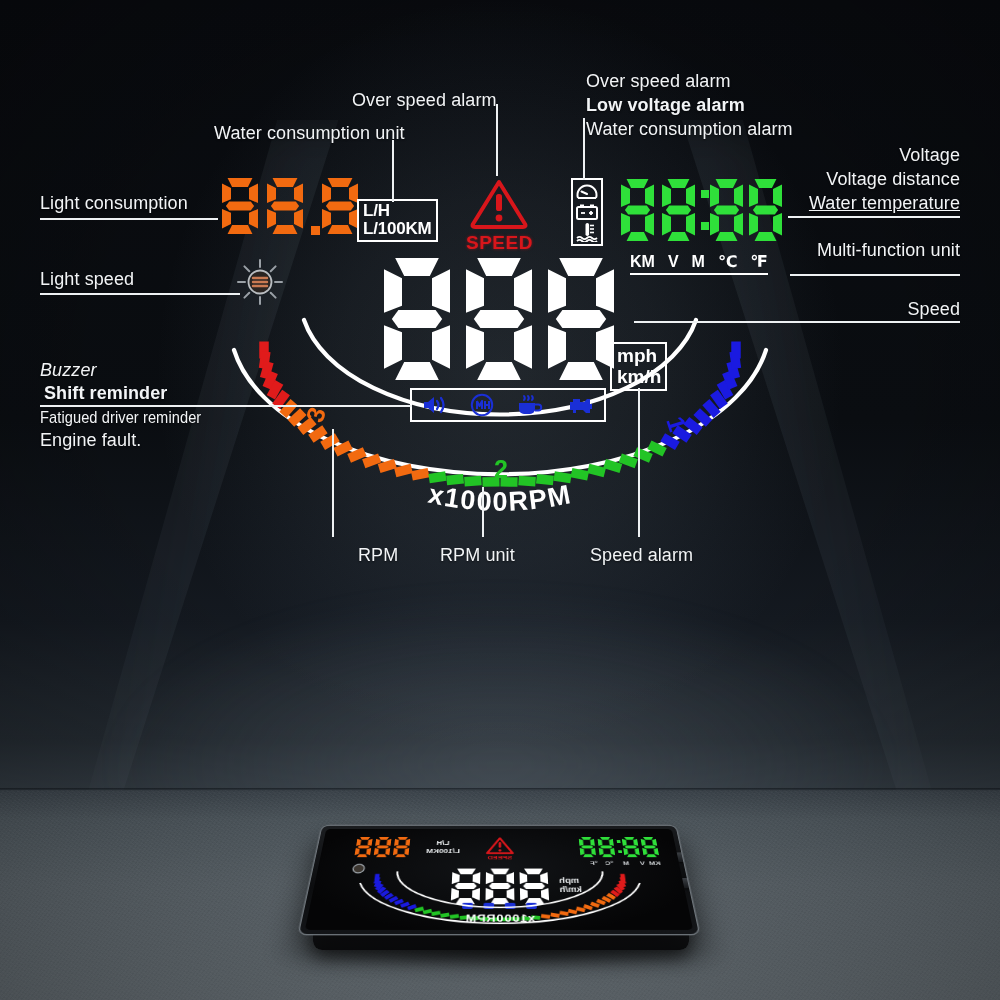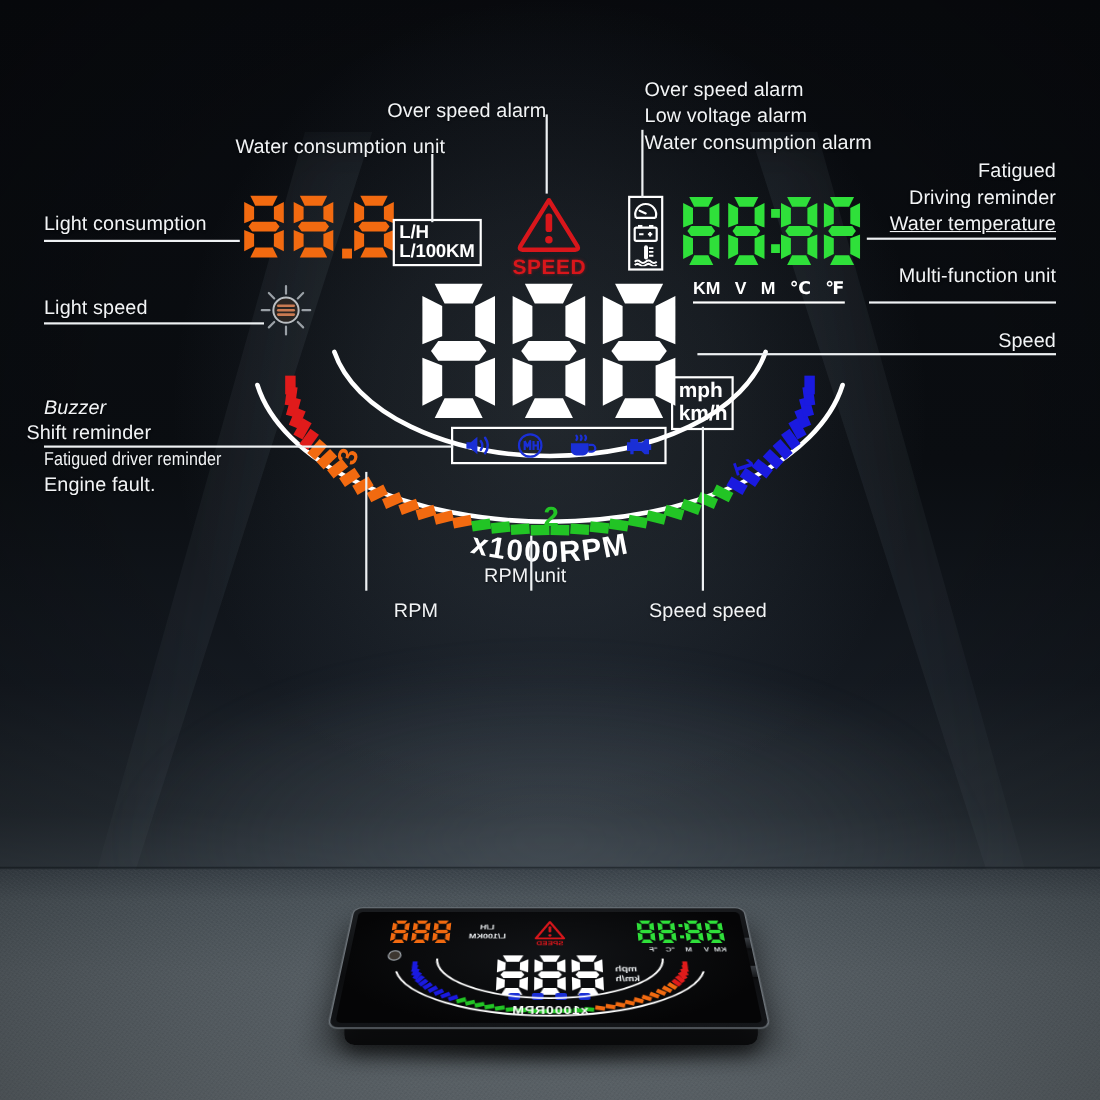--- a/index.html
+++ b/index.html
@@ -475,48 +475,48 @@
   <div class="lbl" style="left:214px; top:121px;">Water consumption unit</div>
   <div class="leader v" style="left:392px; top:140px; height:62px;"></div>
 
   <div class="lbl" style="left:352px; top:88px;">Over speed alarm</div>
   <div class="leader v" style="left:496px; top:104px; height:72px;"></div>
 
   <div class="lbl" style="left:40px; top:267px;">Light speed</div>
   <div class="leader h" style="left:40px; top:293px; width:200px;"></div>
 
   <div class="lbl" style="left:586px; top:69px;">Over speed alarm</div>
-  <div class="lbl" style="left:586px; top:93px;">Low voltage alarm</div>
+  <div class="lbl" style="left:586px; top:93px;font-weight:bold;">Low voltage alarm</div>
   <div class="lbl" style="left:586px; top:117px;">Water consumption alarm</div>
   <div class="leader v" style="left:583px; top:118px; height:62px;"></div>
 
-  <div class="lbl right" style="left:664px; top:143px; width:296px;">Fatigued</div>
-  <div class="lbl right" style="left:664px; top:167px; width:296px;">Driving reminder</div>
+  <div class="lbl right" style="left:664px; top:143px; width:296px;">Voltage</div>
+  <div class="lbl right" style="left:664px; top:167px; width:296px;">Voltage distance</div>
   <div class="lbl right" style="left:664px; top:191px; width:296px;text-decoration:underline;">Water temperature</div>
   <div class="leader h" style="left:788px; top:216px; width:172px;"></div>
 
   <div class="lbl right" style="left:664px; top:238px; width:296px;">Multi-function unit</div>
   <div class="leader h" style="left:790px; top:274px; width:170px;"></div>
 
   <div class="lbl right" style="left:760px; top:297px; width:200px;">Speed</div>
   <div class="leader h" style="left:634px; top:321px; width:326px;"></div>
 
   <div class="lbl" style="left:40px; top:358px;font-style:italic;">Buzzer</div>
-  <div class="lbl" style="left:24px; top:381px;">Shift reminder</div>
+  <div class="lbl" style="left:44px; top:381px;font-weight:bold;">Shift reminder</div>
   <div class="lbl cond" style="left:40px; top:405px;">Fatigued driver reminder</div>
   <div class="lbl" style="left:40px; top:428px;">Engine fault.</div>
   <div class="leader h" style="left:40px; top:405px; width:372px;"></div>
 
   <div class="lbl" style="left:310px; top:543px;margin-left:48px;">RPM</div>
   <div class="leader v" style="left:332px; top:429px; height:108px;"></div>
 
-  <div class="lbl" style="left:440px; top:511px;">RPM unit</div>
+  <div class="lbl" style="left:440px; top:543px;">RPM unit</div>
   <div class="leader v" style="left:482px; top:487px; height:50px;"></div>
 
-  <div class="lbl" style="left:590px; top:543px;">Speed speed</div>
+  <div class="lbl" style="left:590px; top:543px;">Speed alarm</div>
   <div class="leader v" style="left:638px; top:388px; height:149px;"></div>
 </div>
 
 <div id="device">
   <div class="dev-shadow"></div>
   <div class="dev-base"></div>
   <div class="dev-body">
     <div class="dev-btn" style="top:40px;"></div>
     <div class="dev-btn" style="top:76px;"></div>
     <div class="dev-screen">

